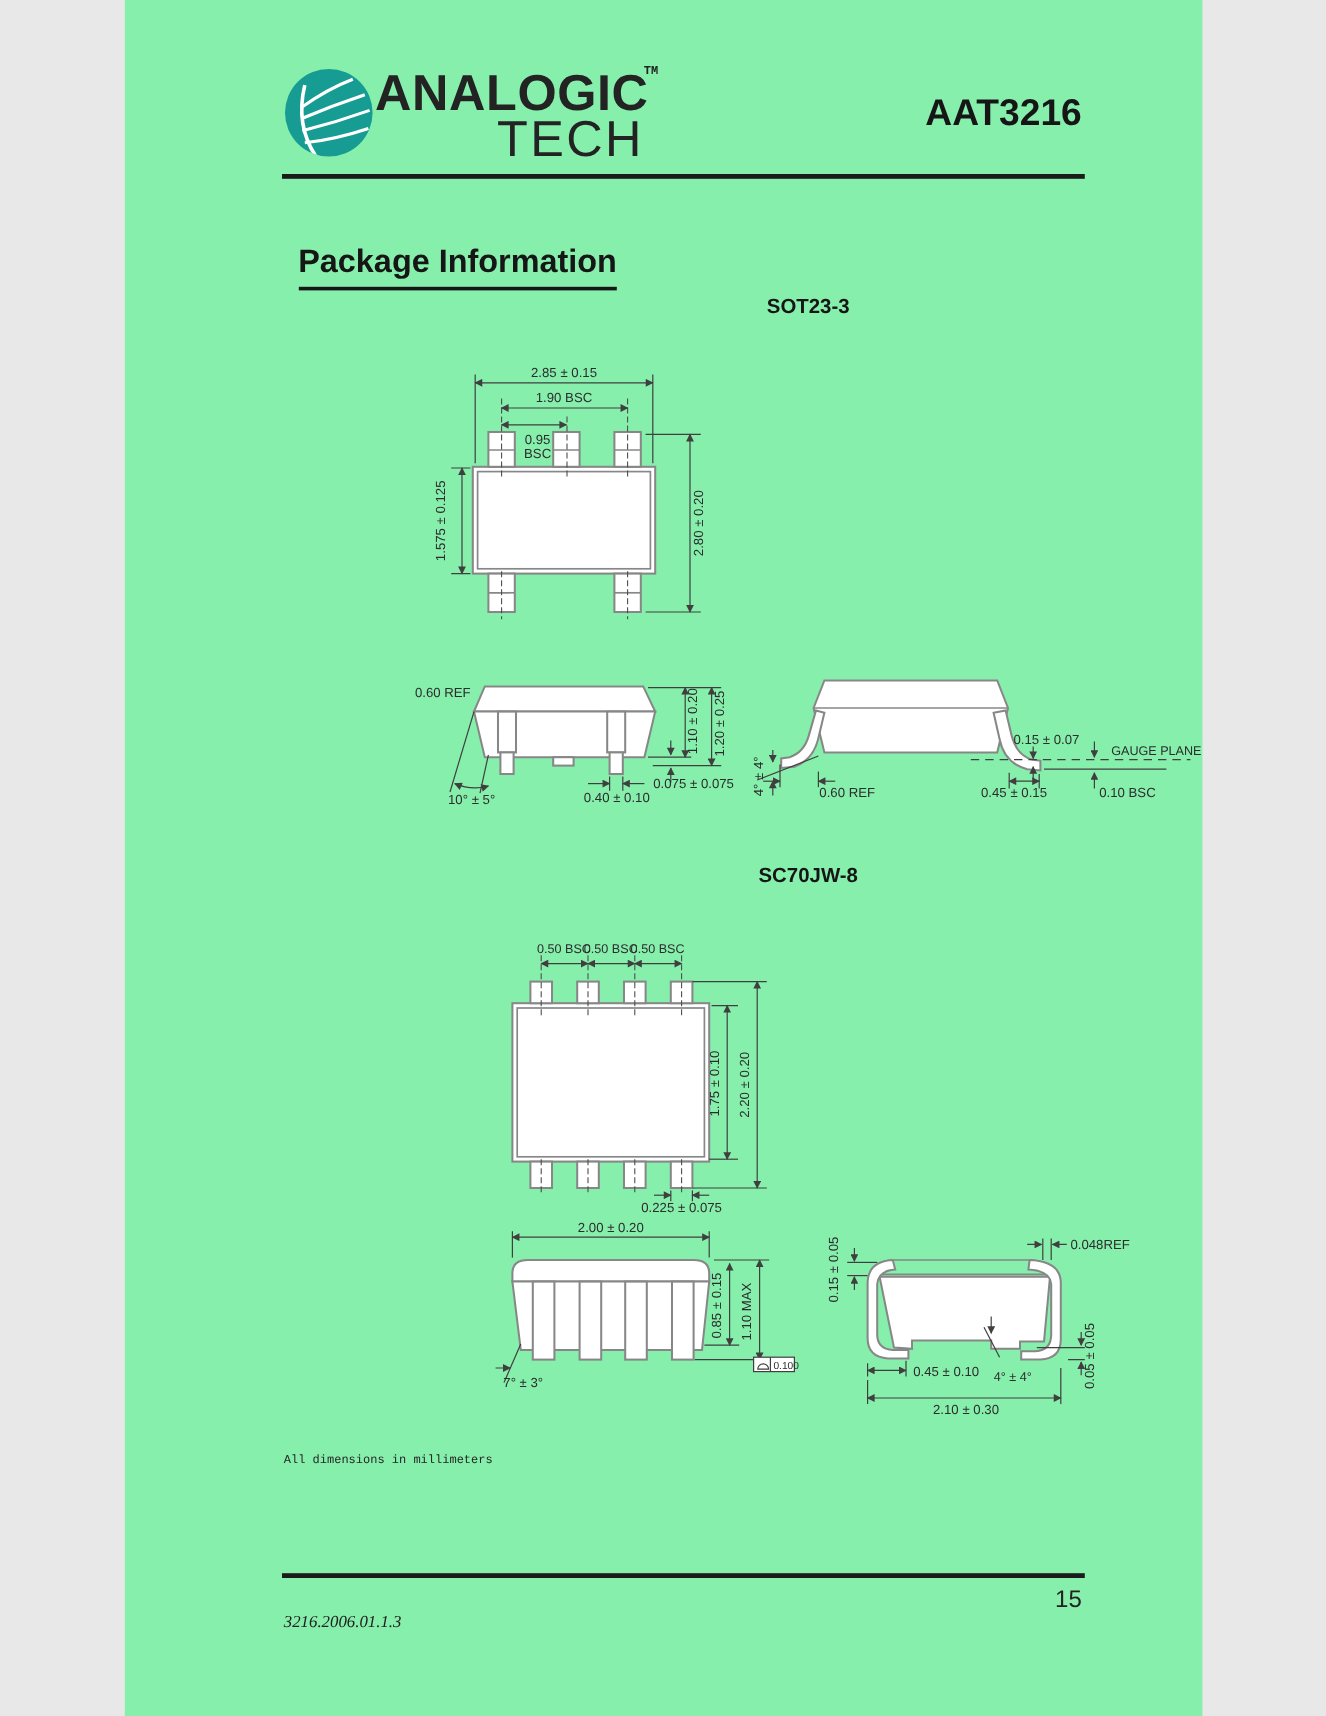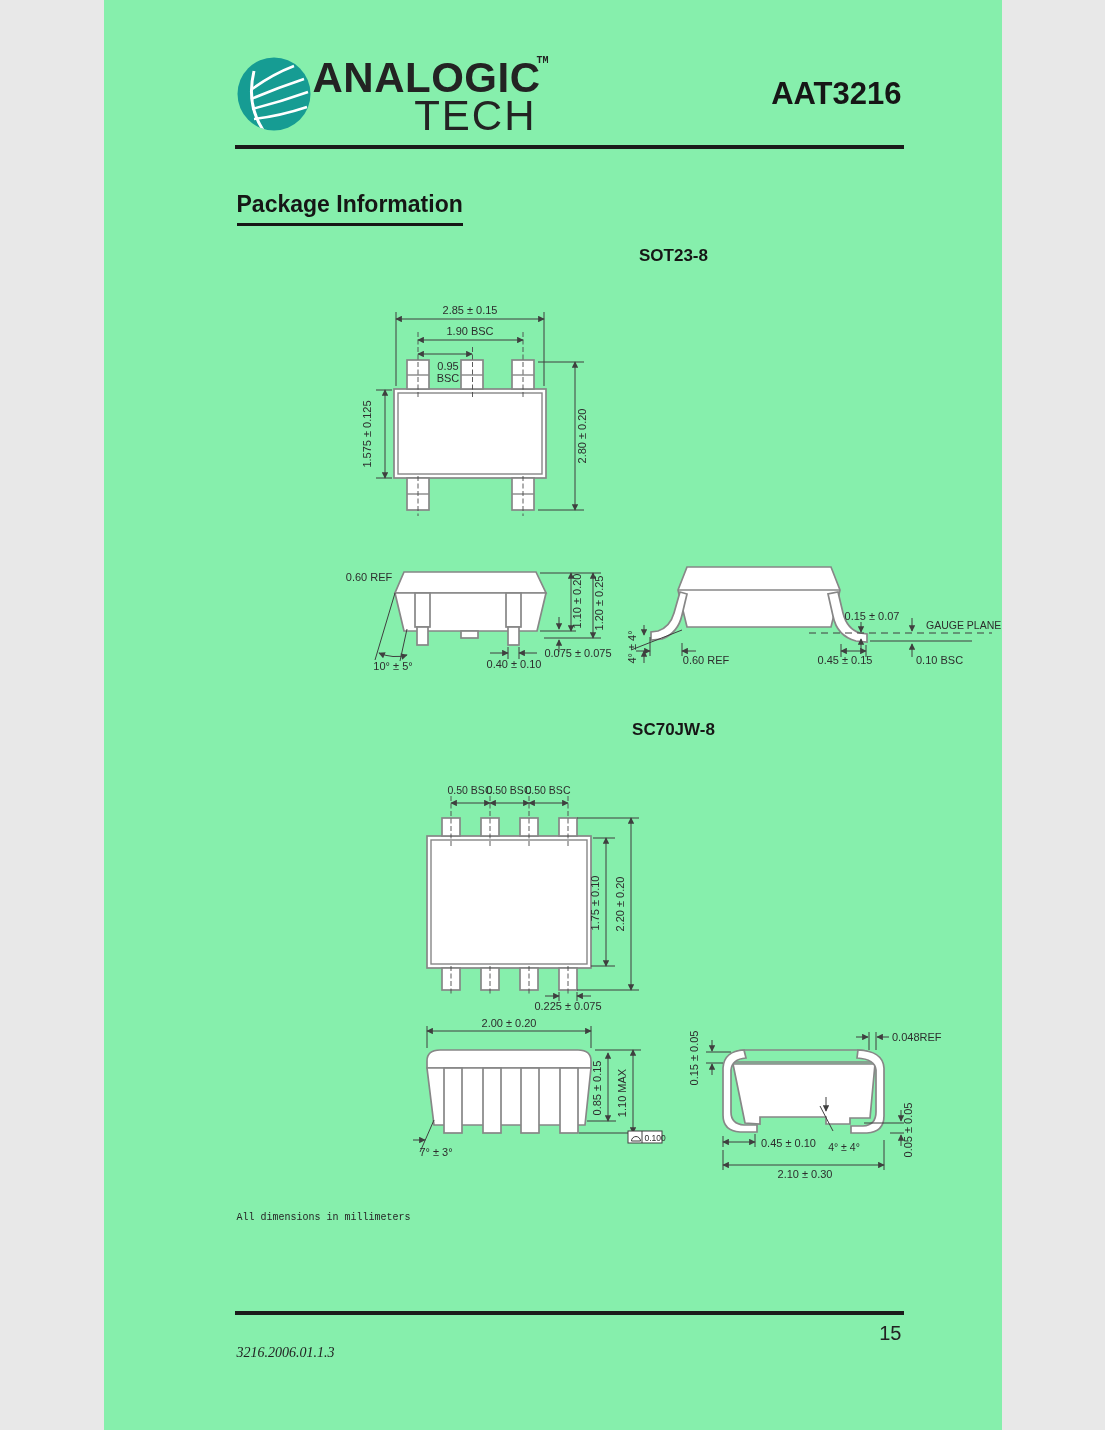--- a/index.html
+++ b/index.html
@@ -9,21 +9,21 @@
   .logo{position:absolute;left:131px;top:55px;width:78px;height:78px;}
   .brand{position:absolute;left:209px;top:57px;width:224px;line-height:1;}
   .brand .l1{font-size:42px;font-weight:700;letter-spacing:.5px;color:#232323;}
   .brand .l2{font-size:42px;font-weight:400;letter-spacing:2px;color:#232323;text-align:right;margin-top:-4px;}
   .brand-tm{position:absolute;left:433px;top:55px;font-size:10px;font-weight:700;color:#232323;font-family:Liberation Mono, monospace;}
   .hdr-right{position:absolute;right:100px;top:78px;text-align:right;color:#161616;}
   .hdr-right .part{font-size:31px;font-weight:700;line-height:1.05;}
   .hdr-right .sub{font-size:23px;font-weight:700;line-height:1.2;}
   .hdr-rule{position:absolute;left:131px;right:98px;top:145px;height:3.5px;background:#1b1b1b;}
   
-  .pagetitle{position:absolute;left:133px;top:191px;margin:0;font-size:23px;font-weight:700;color:#161616;
+  .pagetitle{position:absolute;left:133px;top:191px;margin:12px;font-size:27px;font-weight:700;color:#161616;
              border-bottom:3px solid #161616;padding-bottom:5px;}
   .pkgtitle{position:absolute;left:370px;width:400px;text-align:center;font-size:17px;font-weight:700;color:#161616;}
   .pkgtitle.sot{top:246px;}
   .pkgtitle.sc{top:696px;margin-top:24px;}
   
   svg.draw{position:absolute;}
   svg .out{fill:#ffffff;stroke:#878787;stroke-width:1.7;}
   svg .outn{fill:none;stroke:#878787;stroke-width:1.4;}
   svg .dim{fill:none;stroke:#3f3f3f;stroke-width:1;}
   svg .cl{fill:none;stroke:#4a4a4a;stroke-width:.9;stroke-dasharray:5 2.5;}
@@ -61,21 +61,21 @@
     <div class="l2">TECH</div>
   </div>
   <div class="brand-tm">TM</div>
   <div class="hdr-right">
     <div class="part">AAT3216</div>
   </div>
   <div class="hdr-rule"></div>
 
   <h1 class="pagetitle">Package Information</h1>
 
-  <div class="pkgtitle sot">SOT23-8</div>
+  <div class="pkgtitle sot">SOT23-3</div>
 
   <svg class="draw" style="left:230px;top:295px;" width="690" height="395" viewBox="230 295 690 395">
     <defs>
       <marker id="ar1" viewBox="0 0 10 10" refX="9" refY="5" markerWidth="10" markerHeight="6.5" orient="auto-start-reverse">
         <path d="M0,0 L10,5 L0,10 Z" fill="#3f3f3f"></path>
       </marker>
     </defs>
 
     <g>
       <rect class="out" x="290" y="389" width="152" height="89"></rect>

